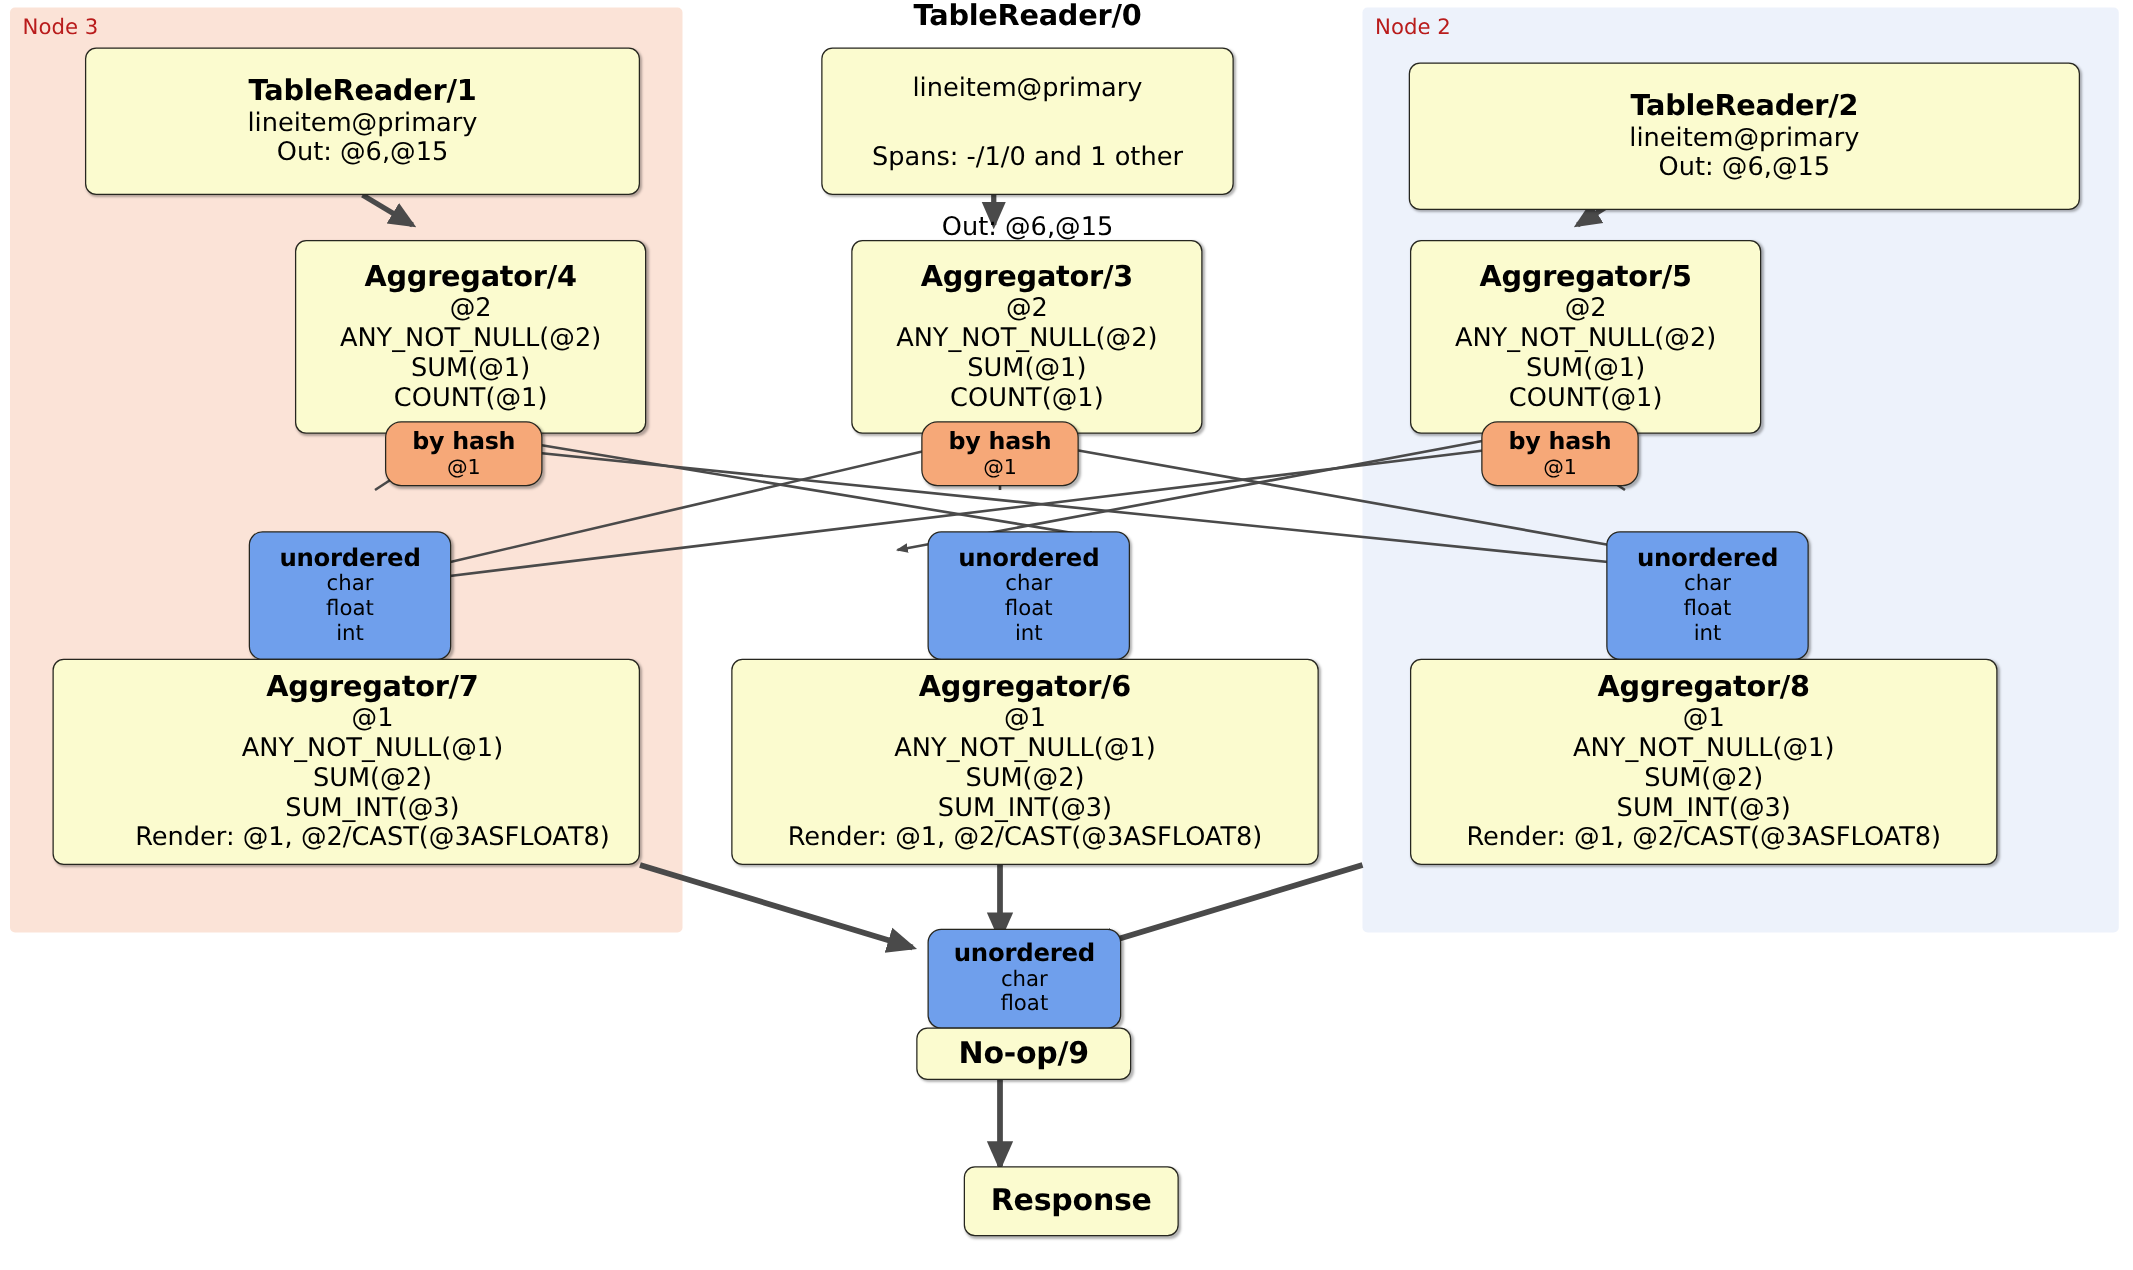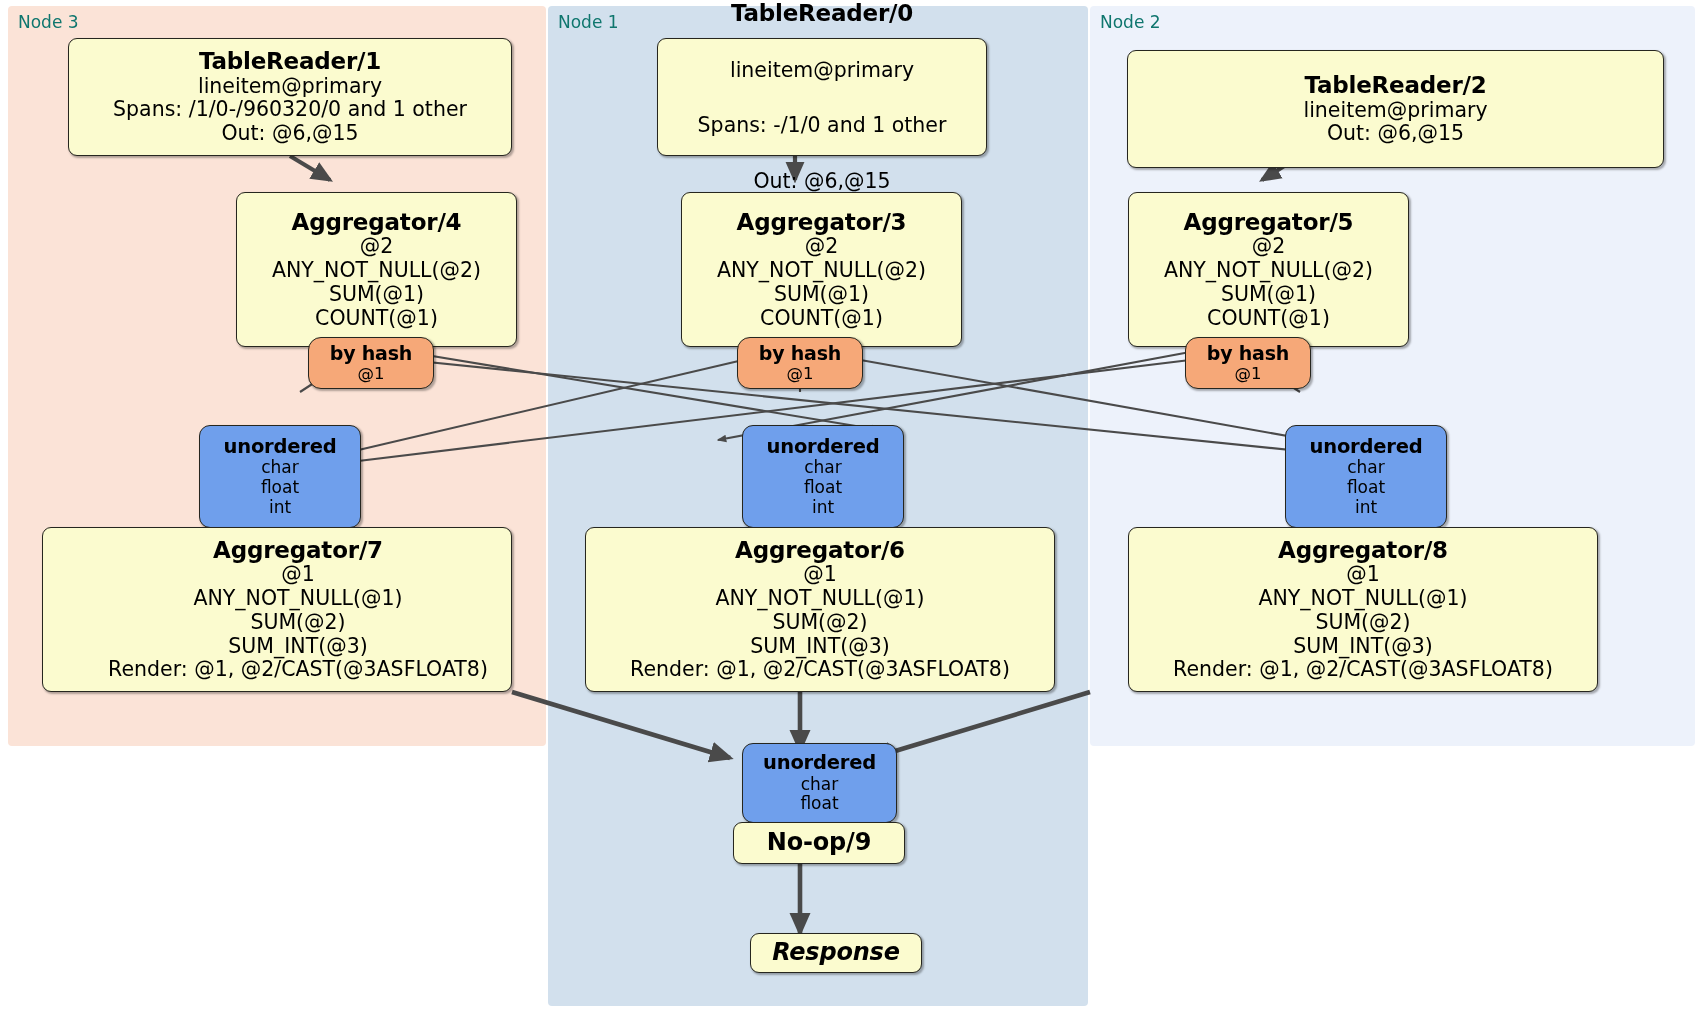--- a/index.html
+++ b/index.html
@@ -20,21 +20,21 @@
   .panel {
     position: absolute;
     border-radius: 4px;
     box-sizing: border-box;
   }
   .panel-label {
     position: absolute;
     top: 6px;
     left: 10px;
     font-size: 17px;
-    color: #0f766e;
+    color: #b91c1c;
     white-space: nowrap;
   }
 
   
   #edges {
     position: absolute;
     left: 0;
     top: 0;
     width: 1706px;
     height: 1016px;
@@ -86,23 +86,20 @@
 </style>
 </head>
 <body>
 
 <div id="canvas">
 
   <div class="panel" style="left:8px; top:6px; width:538px; height:740px; background:#fbe3d7;">
     <span class="panel-label">Node 3</span>
   </div>
 
-  <div class="panel" style="left:548px; top:6px; width:540px; height:1000px; background:#d2e0ed;">
-    <span class="panel-label">Node 1</span>
-  </div>
 
   <div class="panel" style="left:1090px; top:6px; width:605px; height:740px; background:#edf2fb;">
     <span class="panel-label">Node 2</span>
   </div>
 
   <svg id="edges" viewBox="0 0 1706 1016">
     <defs>
       <marker id="arrow-thick" viewBox="0 0 10 10" refX="8.4" refY="5" markerWidth="5.2" markerHeight="5.2" orient="auto-start-reverse">
         <path d="M 0 0.6 L 10 5 L 0 9.4 z" fill="#4a4a4a"></path>
       </marker>
@@ -136,21 +133,20 @@
       <path d="M 512 692 L 730 758"></path>
       <path d="M 1090 692 L 872 758"></path>
       <path d="M 800 692 L 800 750"></path>
       <path d="M 800 850 L 800 933"></path>
     </g>
   </svg>
 
   <div class="node proc" style="left:68px; top:38px; width:444px; height:118px;">
     <div class="title">TableReader/1</div>
     <div class="line">lineitem@primary</div>
-    <div class="line">Spans: /1/0-/960320/0 and 1 other</div>
     <div class="line">Out: @6,@15</div>
   </div>
 
   <div class="node proc" style="left:657px; top:38px; width:330px; height:118px;gap:32px;">
     <div class="title">TableReader/0</div>
     <div class="line">lineitem@primary</div>
     <div class="line">Spans: -/1/0 and 1 other</div>
     <div class="line">Out: @6,@15</div>
   </div>
 
@@ -250,17 +246,17 @@
   <div class="node router-sync" style="left:742px; top:743px; width:155px; height:80px;">
     <div class="title">unordered</div>
     <div class="line">char</div>
     <div class="line">float</div>
   </div>
 
   <div class="node proc small-box" style="left:733px; top:822px; width:172px; height:42px;">
     <div class="title">No-op/9</div>
   </div>
 
-  <div class="node proc small-box" style="left:750px; top:933px; width:172px; height:40px;font-style:italic;">
+  <div class="node proc small-box" style="left:771px; top:933px; width:172px; height:56px;">
     <div class="title">Response</div>
   </div>
 
 </div>
 
 </body></html>

